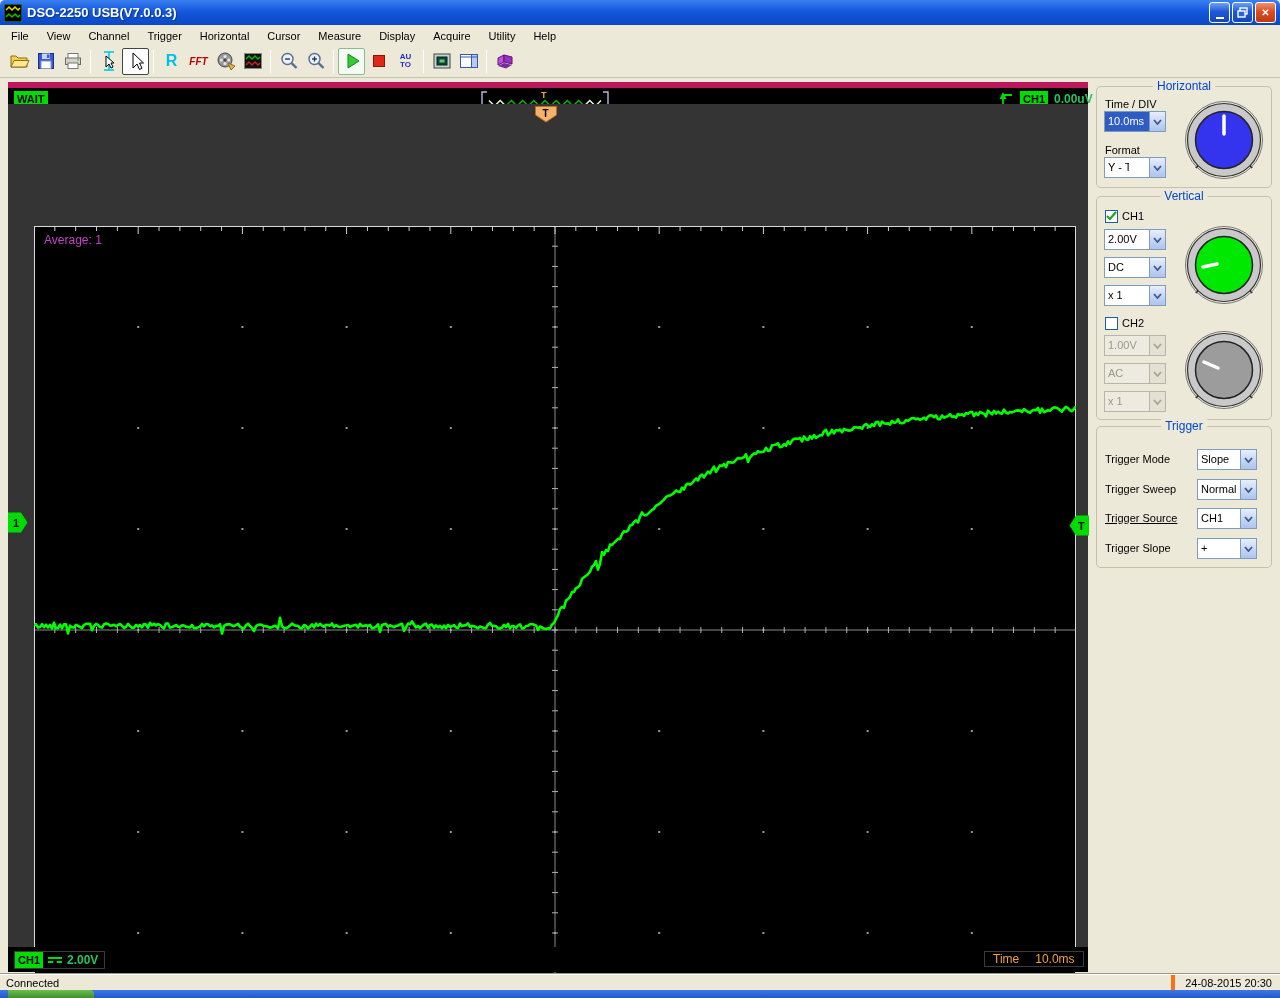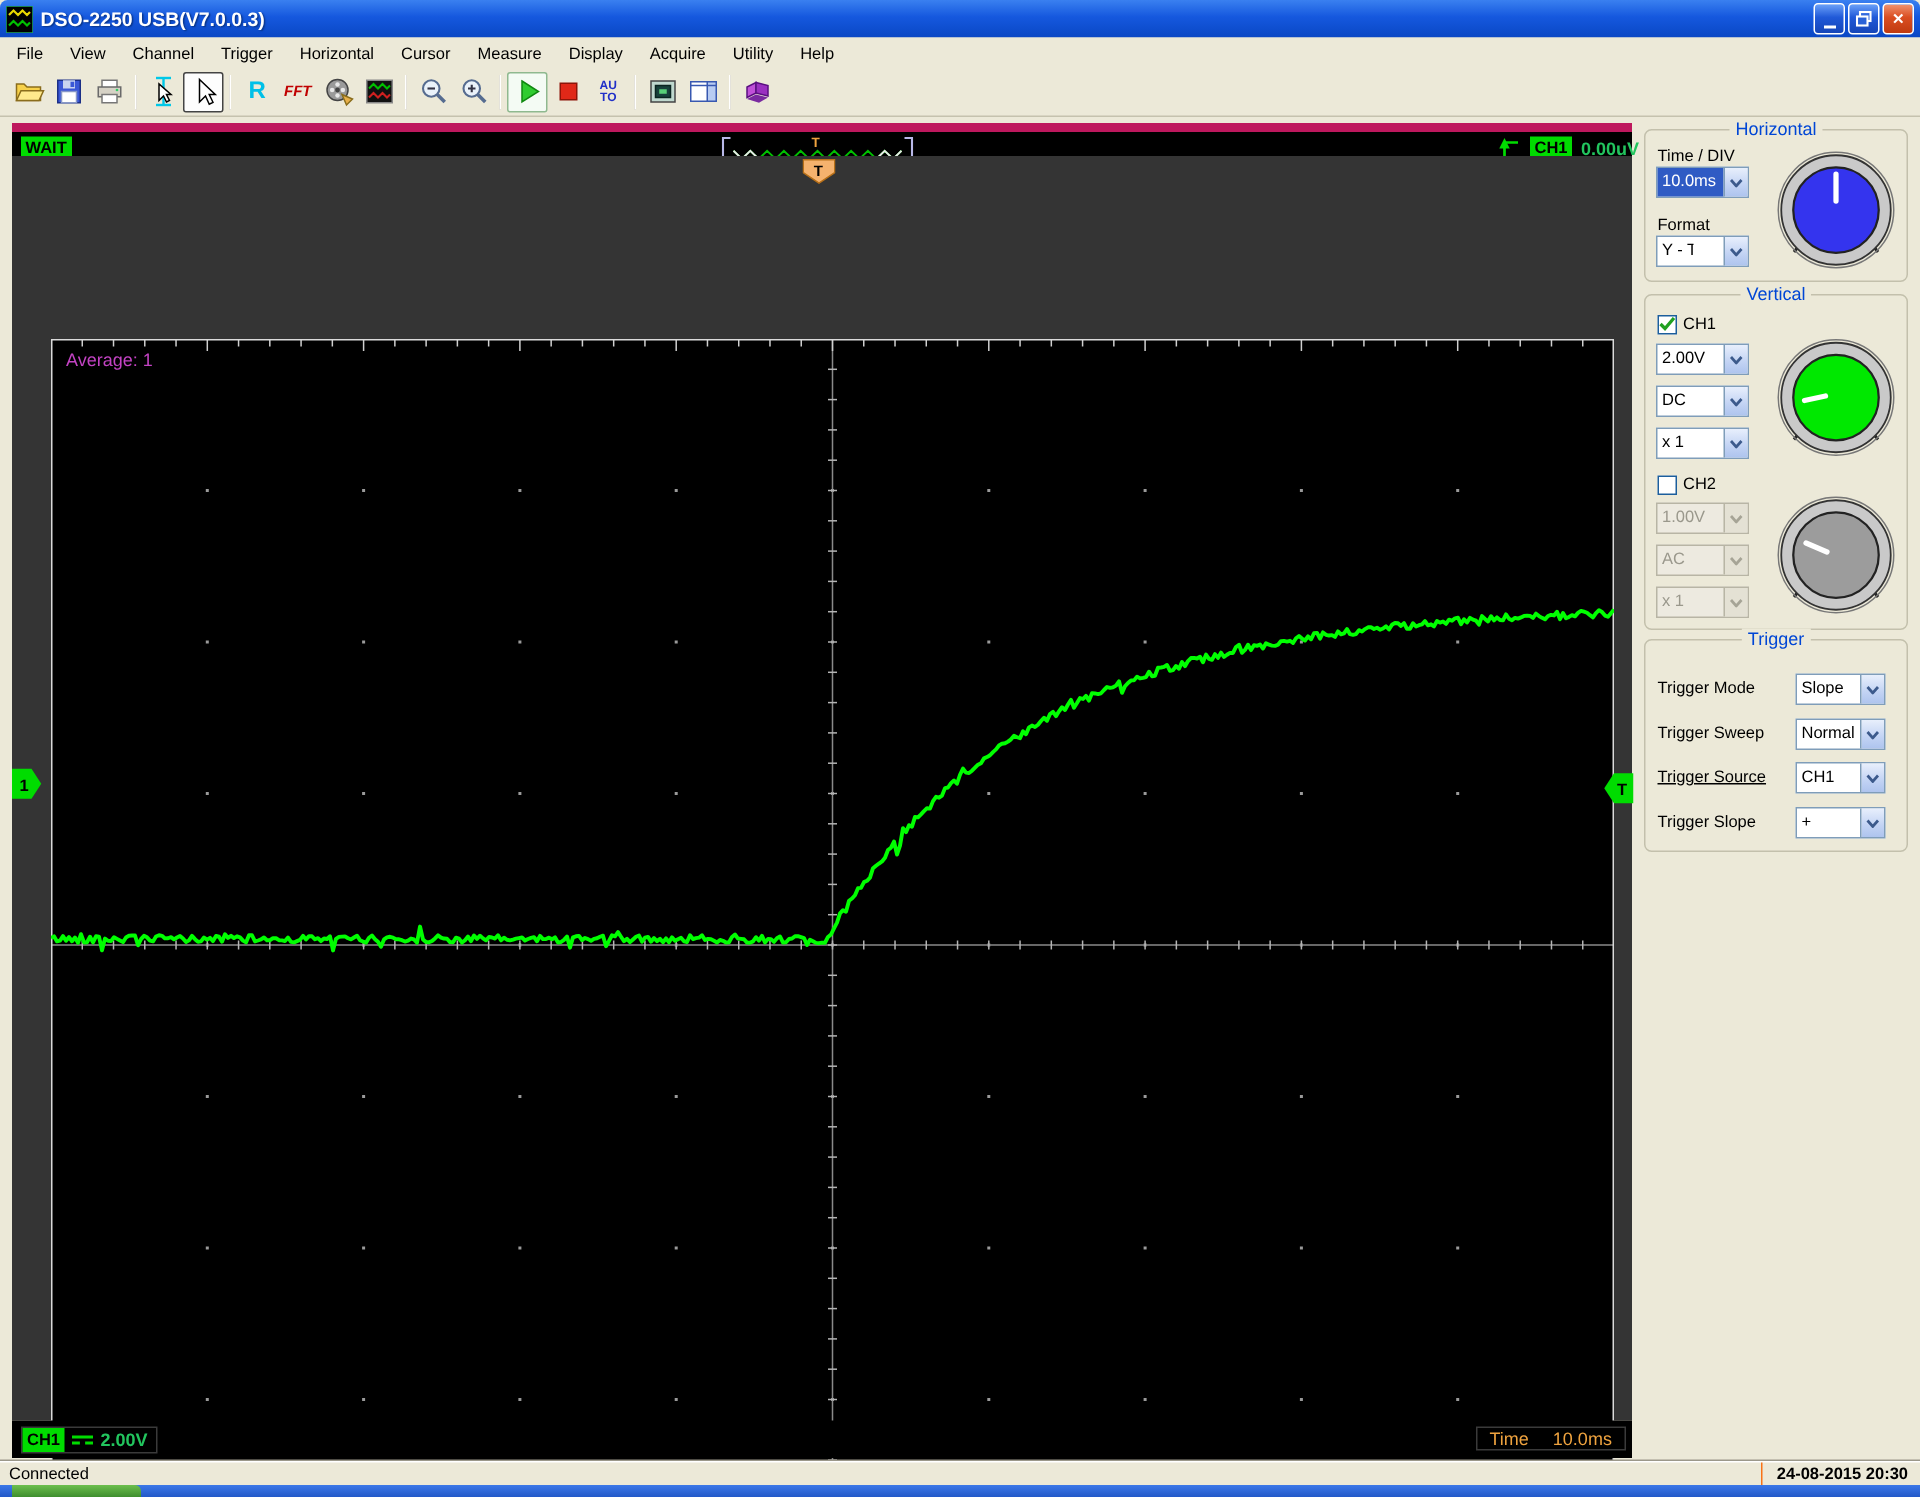--- a/index.html
+++ b/index.html
@@ -65,21 +65,21 @@
   .combo.disabled{border-color:#B8B5A5;background:#EDEAE0;}
   .combo.disabled .ct{color:#9A988C;}
   .combo.disabled .cbt{background:#E4E1D4;border-left-color:#B8B5A5;color:#A6A496;}
   .checkbox{position:absolute;width:13px;height:13px;background:#fff;border:1px solid #1C5E9C;display:flex;align-items:center;justify-content:center;}
   .cblab{position:absolute;font-size:11px;color:#000;}
   .knob{position:absolute;}
 
   
   .statusbar{position:absolute;left:0;top:974px;width:1280px;height:16px;background:#ECE9D8;border-top:1px solid #fff;box-shadow:0 -1px 0 #9B988A;display:flex;align-items:center;}
   .sb-text{font-size:11px;padding-left:6px;color:#000;}
-  .sb-date{position:absolute;right:8px;top:0;height:16px;display:flex;align-items:center;border-left:1px solid #f97316;padding-left:10px;font-size:11px;color:#000;font-weight:bold;}
+  .sb-date{position:absolute;right:8px;top:0;height:16px;display:flex;align-items:center;border-left:4px solid #f97316;padding-left:10px;font-size:11px;color:#000;}
   .taskbar{position:absolute;left:0;top:990px;width:1280px;height:8px;background:linear-gradient(180deg,#3C78E8,#2258C8);}
   .startbtn{position:absolute;left:8px;top:990px;width:86px;height:8px;background:linear-gradient(180deg,#6CBF4C,#3E8E2E);border-radius:0 4px 0 0;}
 </style>
 </head>
 <body>
 
 <div class="window">
 
   <div class="titlebar">
     <svg width="18" height="18">

